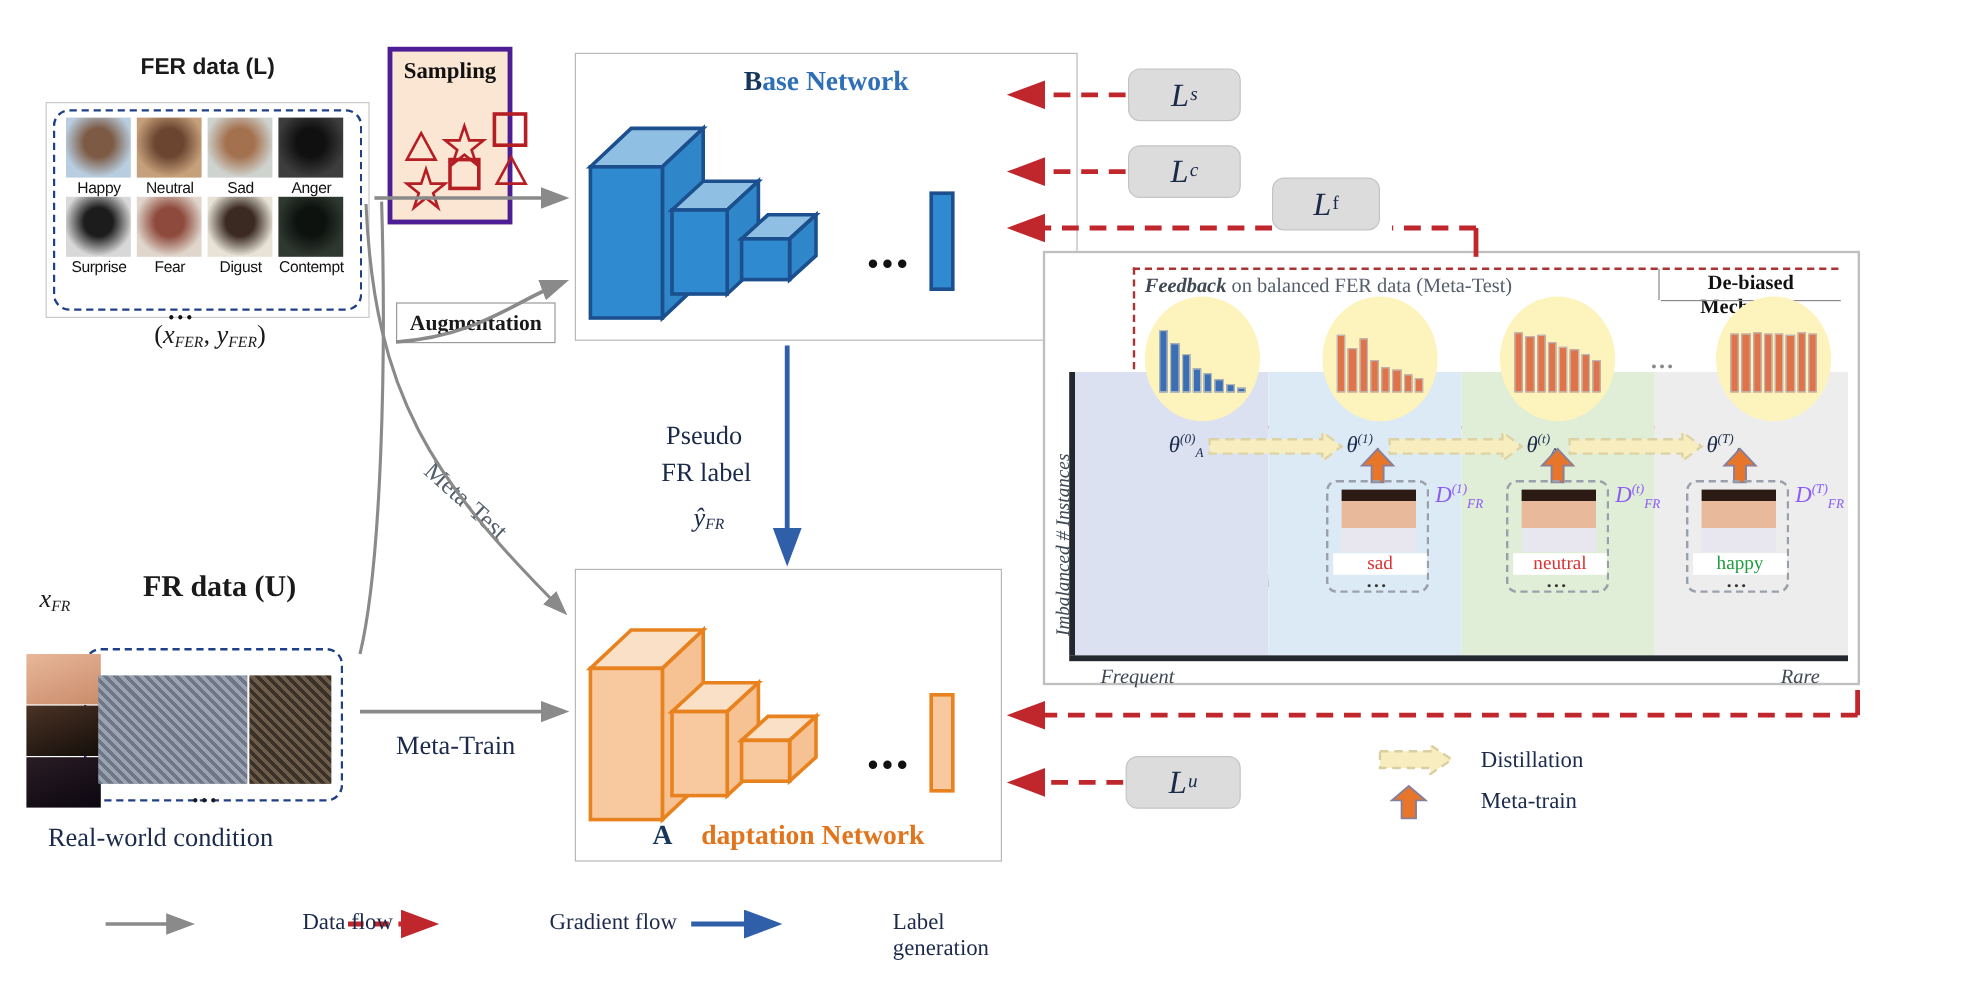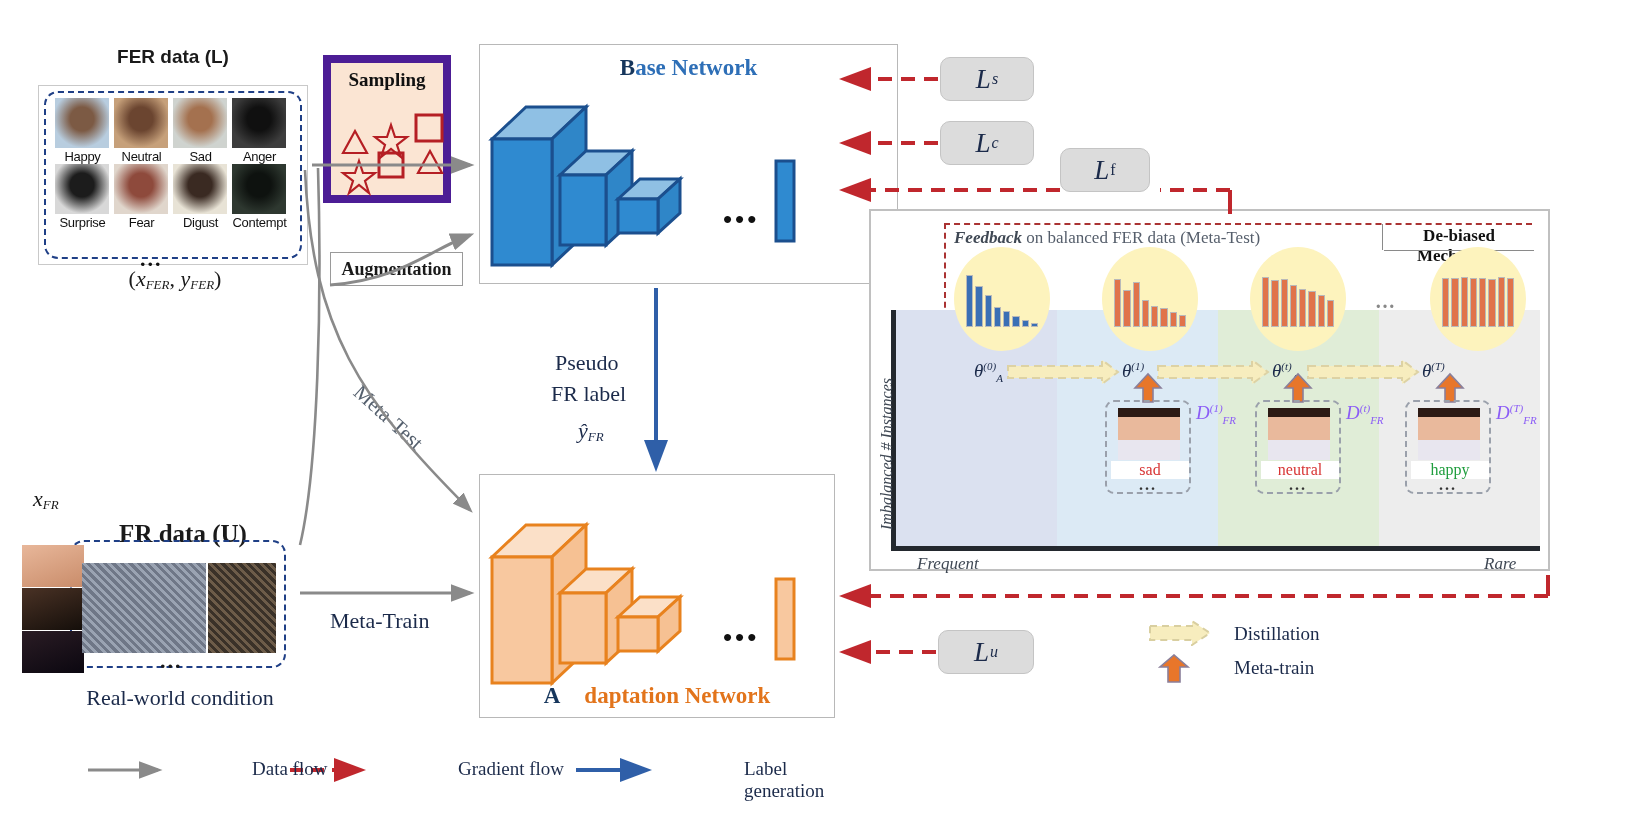--- a/index.html
+++ b/index.html
@@ -25,22 +25,22 @@
   .face-img { width:54px; height:50px; border:0; display:block; background:#777; overflow:hidden; position:relative;}
   .face-cap { font-size:13px; text-align:center; font-family:"Liberation Sans",sans-serif; color:#111;
               line-height:15px; padding-top:1px; letter-spacing:-0.3px;}
   #fer-dots { left:140px; top:246px; font-size:22px; font-weight:bold; letter-spacing:2px; color:#111; }
   #fer-xy { left:60px; top:266px; width:230px; text-align:center; font-size:22px;
             font-family:"Liberation Serif",serif; font-style:italic; }
   #fer-xy .nonit { font-style:normal; }
   .sub { font-size:13px; vertical-align:-3px; }
 
   
-  #sampling-box { left:323px; top:39px; width:128px; height:148px;
-                  background:#fbe5d3; border:8px solid #4c1d95;margin-top:16px; }
+  #sampling-box { left:323px; top:39px; width:104px; height:148px;
+                  background:#fbe5d3; border:4px solid #4c1d95; }
   #sampling-title { position:absolute; left:0; top:6px; width:100%; text-align:center;
                     font-size:19px; font-weight:bold; font-family:"Liberation Serif",serif; color:#111; }
   #sampling-box svg { position:absolute; left:0; top:28px; }
 
   
   #aug-box { left:330px; top:252px; width:133px; height:34px; background:#fff;
              border:1px solid #9a9a9a; }
   #aug-box span { display:block; text-align:center; line-height:32px; font-size:18px;
                   font-weight:bold; font-family:"Liberation Serif",serif; }
 
@@ -112,29 +112,29 @@
 
   .fr-card { position:absolute; width:86px; height:94px; border:2px dashed #9aa0ab; border-radius:9px; }
   .fr-card .ph { position:absolute; left:11px; top:6px; width:62px; height:52px; overflow:hidden; }
   .fr-card .lab { position:absolute; left:4px; top:59px; width:78px; text-align:center;
                   background:#fff; font-size:16px; font-family:"Liberation Serif",serif; }
   .fr-card .dots3 { position:absolute; left:0; top:74px; width:100%; text-align:center;
                     font-size:16px; font-weight:bold; letter-spacing:2px; color:#333; }
 
   
   #fr-title { left:58px; top:476px; width:250px; text-align:center; font-size:25px;
-              font-weight:bold; font-family:"Liberation Serif",serif;margin-top:44px; }
+              font-weight:bold; font-family:"Liberation Serif",serif; }
   #xfr-lab { left:33px; top:486px; font-size:22px; font-style:italic; font-family:"Liberation Serif",serif; }
   #fr-dash { left:70px; top:540px; width:216px; height:128px;
              border:2.5px dashed #1f3f86; border-radius:14px; }
   #fr-strip { left:22px; top:545px; width:62px; }
   #fr-strip div { width:62px; height:42px; margin-bottom:1px; }
   #fr-crowd { left:82px; top:563px; width:194px; height:90px; }
   #fr-dots { left:160px; top:648px; font-size:22px; font-weight:bold; letter-spacing:2px; color:#1a1a1a; }
-  #real-cond { left:40px; top:685px; width:280px; text-align:center; font-size:22px;
+  #real-cond { left:40px; top:685px; width:280px; text-align:left; font-size:22px;
                font-family:"Liberation Serif",serif; color:#1b2a4a; }
 
   
   #pseudo-l1 { left:555px; top:350px; font-size:22px; font-family:"Liberation Serif",serif; color:#1b2a4a;}
   #pseudo-l2 { left:551px; top:381px; font-size:22px; font-family:"Liberation Serif",serif; color:#1b2a4a;}
   #pseudo-l3 { left:578px; top:418px; font-size:22px; font-family:"Liberation Serif",serif;
                font-style:italic; color:#1b2a4a;}
   #metatrain-lab { left:330px; top:608px; font-size:22px; font-family:"Liberation Serif",serif; color:#1b2a4a;}
   #metatest-lab { left:365px; top:380px; font-size:21px; font-family:"Liberation Serif",serif;
                   color:#55606e; transform:rotate(42deg); transform-origin:left top; }

